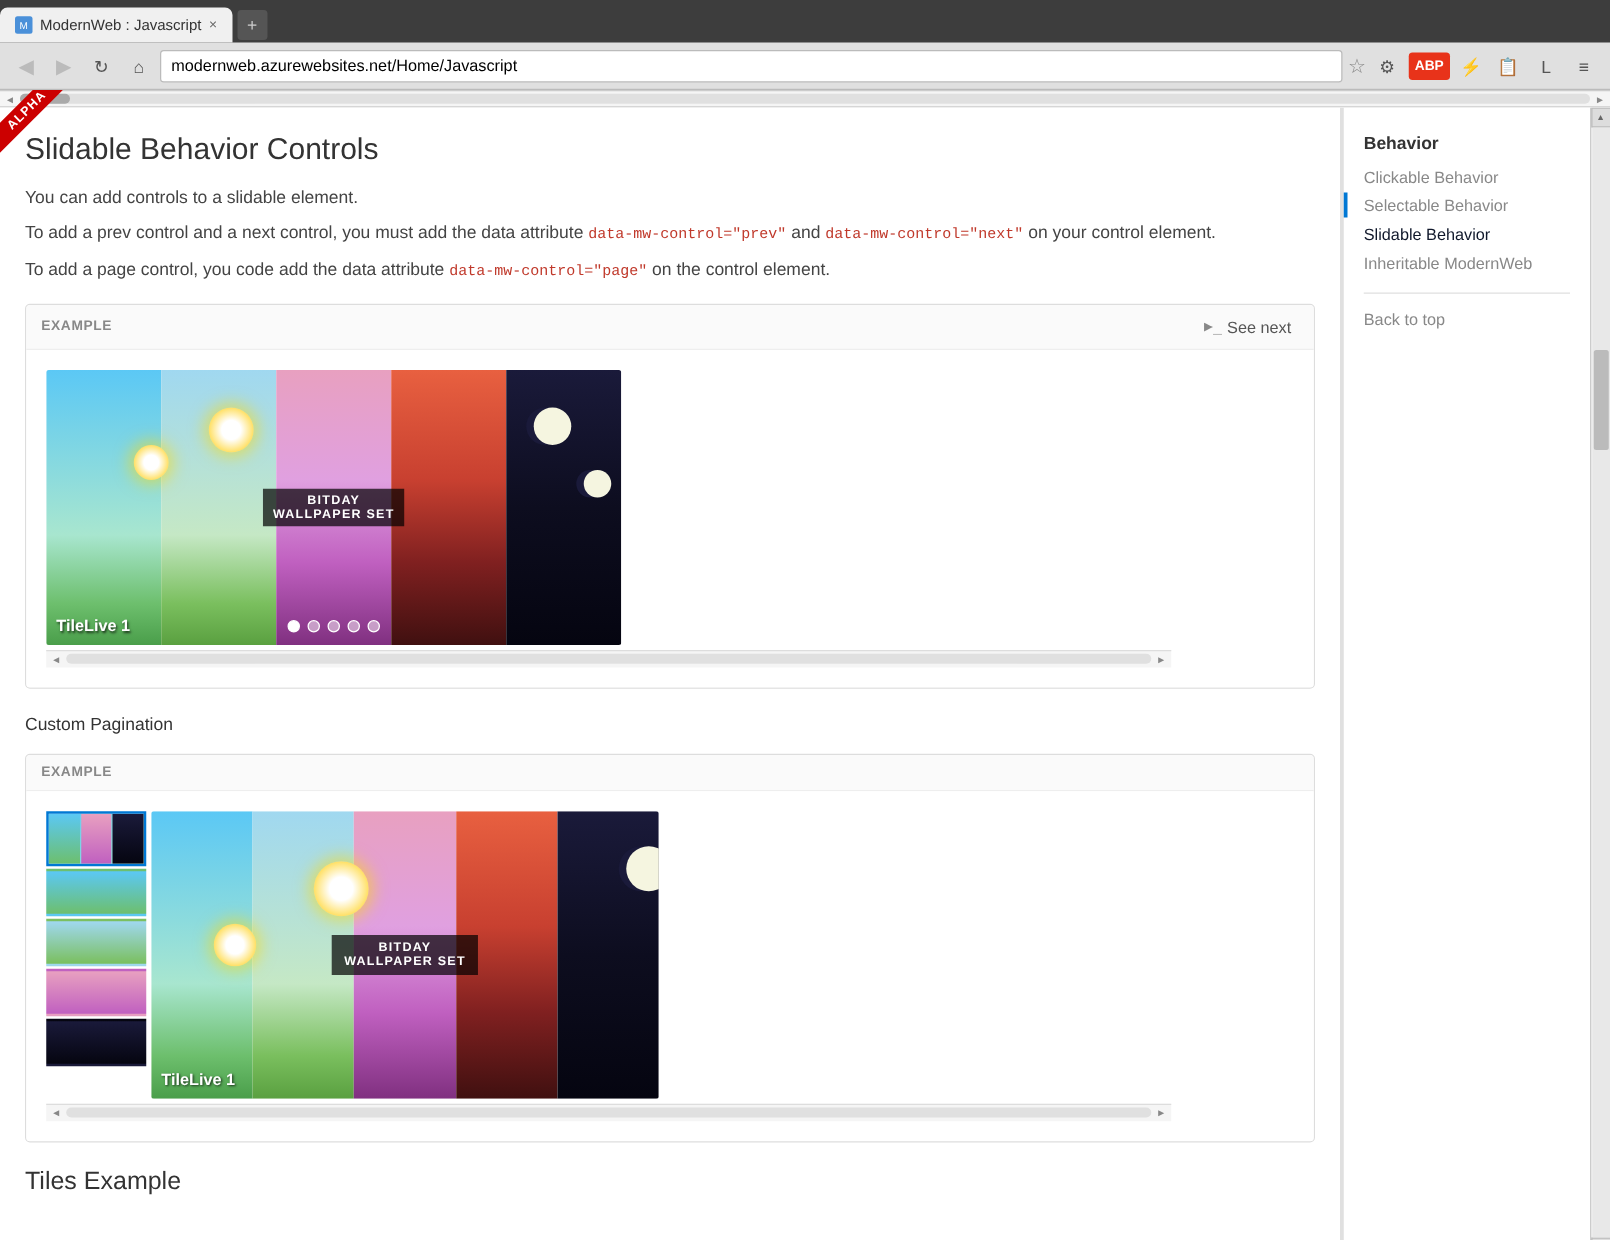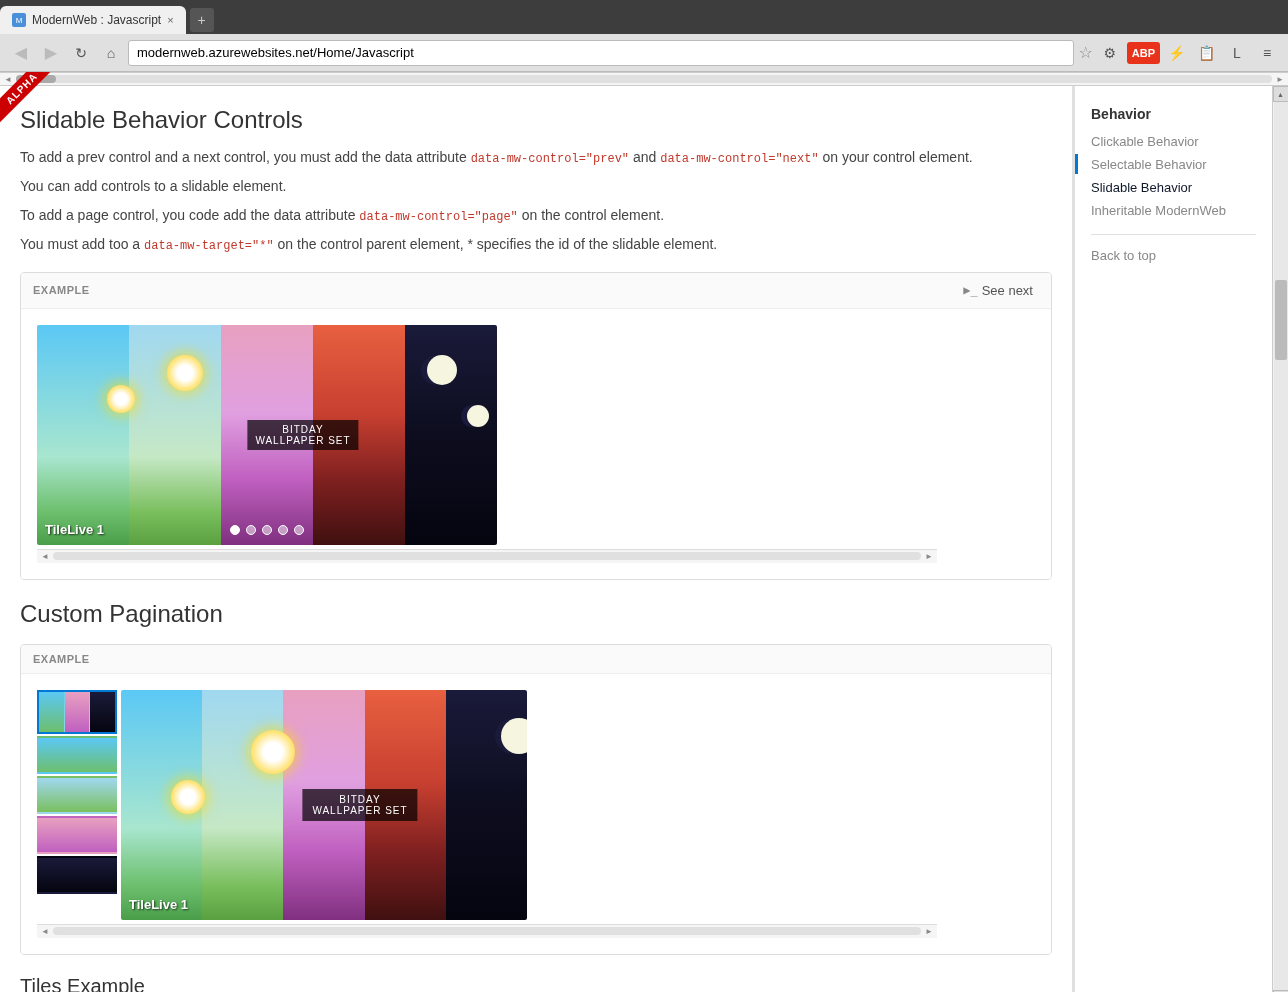--- a/index.html
+++ b/index.html
@@ -172,21 +172,21 @@
     }
 
     h1.page-title {
       font-size: 24px;
       font-weight: 400;
       color: #333;
       margin: 20px 0 12px 0;
     }
 
     h2.section-title {
-      font-size: 24px;
+      font-size: 14px;
       font-weight: 400;
       color: #333;
       margin: 20px 0 12px 0;
     }
 
     .description-text {
       color: #444;
       line-height: 1.6;
       margin-bottom: 6px;
     }
@@ -289,25 +289,24 @@
     }
 
     .bitday-label {
       position: absolute;
       top: 50%;
       left: 50%;
       transform: translate(-50%, -50%);
       background: rgba(0,0,0,0.7);
       color: white;
       font-size: 10px;
-      font-weight: normal;
+      font-weight: bold;
       padding: 4px 8px;
       text-align: center;
       letter-spacing: 1px;
-      margin-left: 36px;
     }
     .moon-crescent {
       width: 26px;
       height: 26px;
       border-radius: 50%;
       background: #f5f5e0;
       box-shadow: -6px 0 0 0 #1a1a3a;
     }
 
     .sun {
@@ -490,37 +489,32 @@
   </div>
   <span class="h-scroll-arrow">►</span>
 </div>
 
 <div class="content-area">
 
   <div class="main-content">
 
     <h1 class="page-title">Slidable Behavior Controls</h1>
 
+    <p class="description-text">You can add controls to a slidable element.</p>
     <p class="description-text">
       <span>To add a prev control and a next control, you must add the data attribute </span>
       <code class="code-inline">data-mw-control="prev"</code>
       <span> and </span>
       <code class="code-inline">data-mw-control="next"</code>
       <span> on your control element.</span>
     </p>
-    <p class="description-text">You can add controls to a slidable element.</p>
     <p class="description-text">
       <span>To add a page control, you code add the data attribute </span>
       <code class="code-inline">data-mw-control="page"</code>
       <span> on the control element.</span>
-    </p>
-    <p class="description-text">
-      <span>You must add too a </span>
-      <code class="code-inline">data-mw-target="*"</code>
-      <span> on the control parent element, * specifies the id of the slidable element.</span>
     </p>
 
     <div class="example-box">
       <div class="example-header">
         <span class="example-label">EXAMPLE</span>
         <button class="see-code-btn">
           <span style="font-family:monospace; font-size:12px; color:#888;">▶_</span>
           <span>See next</span>
         </button>
       </div>

